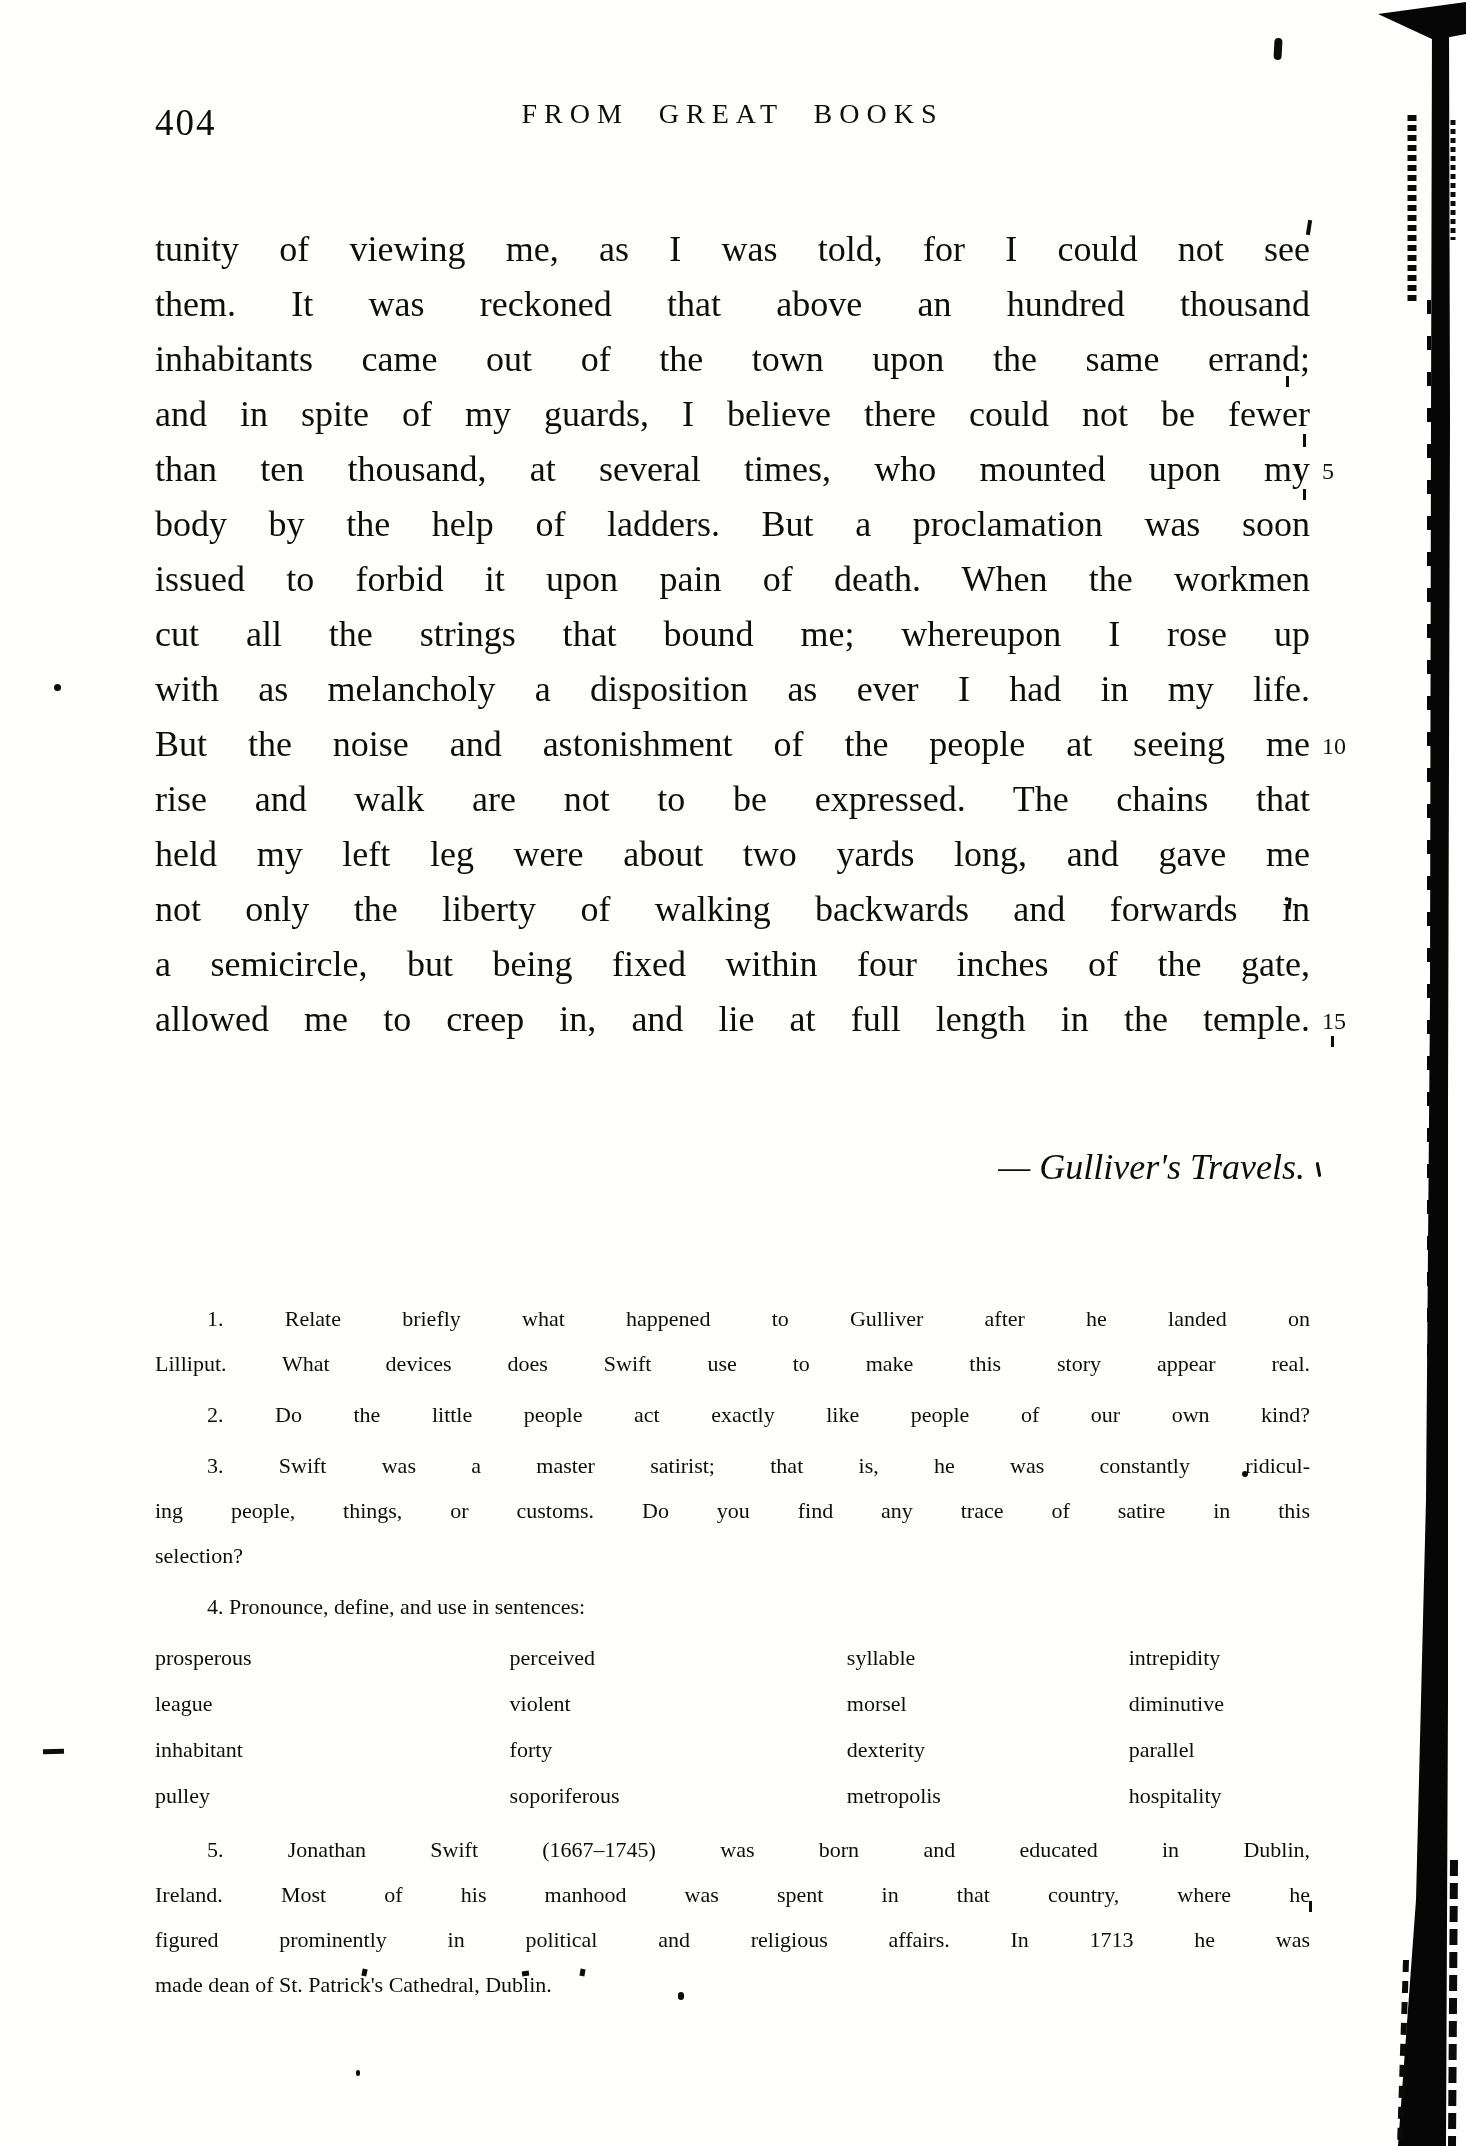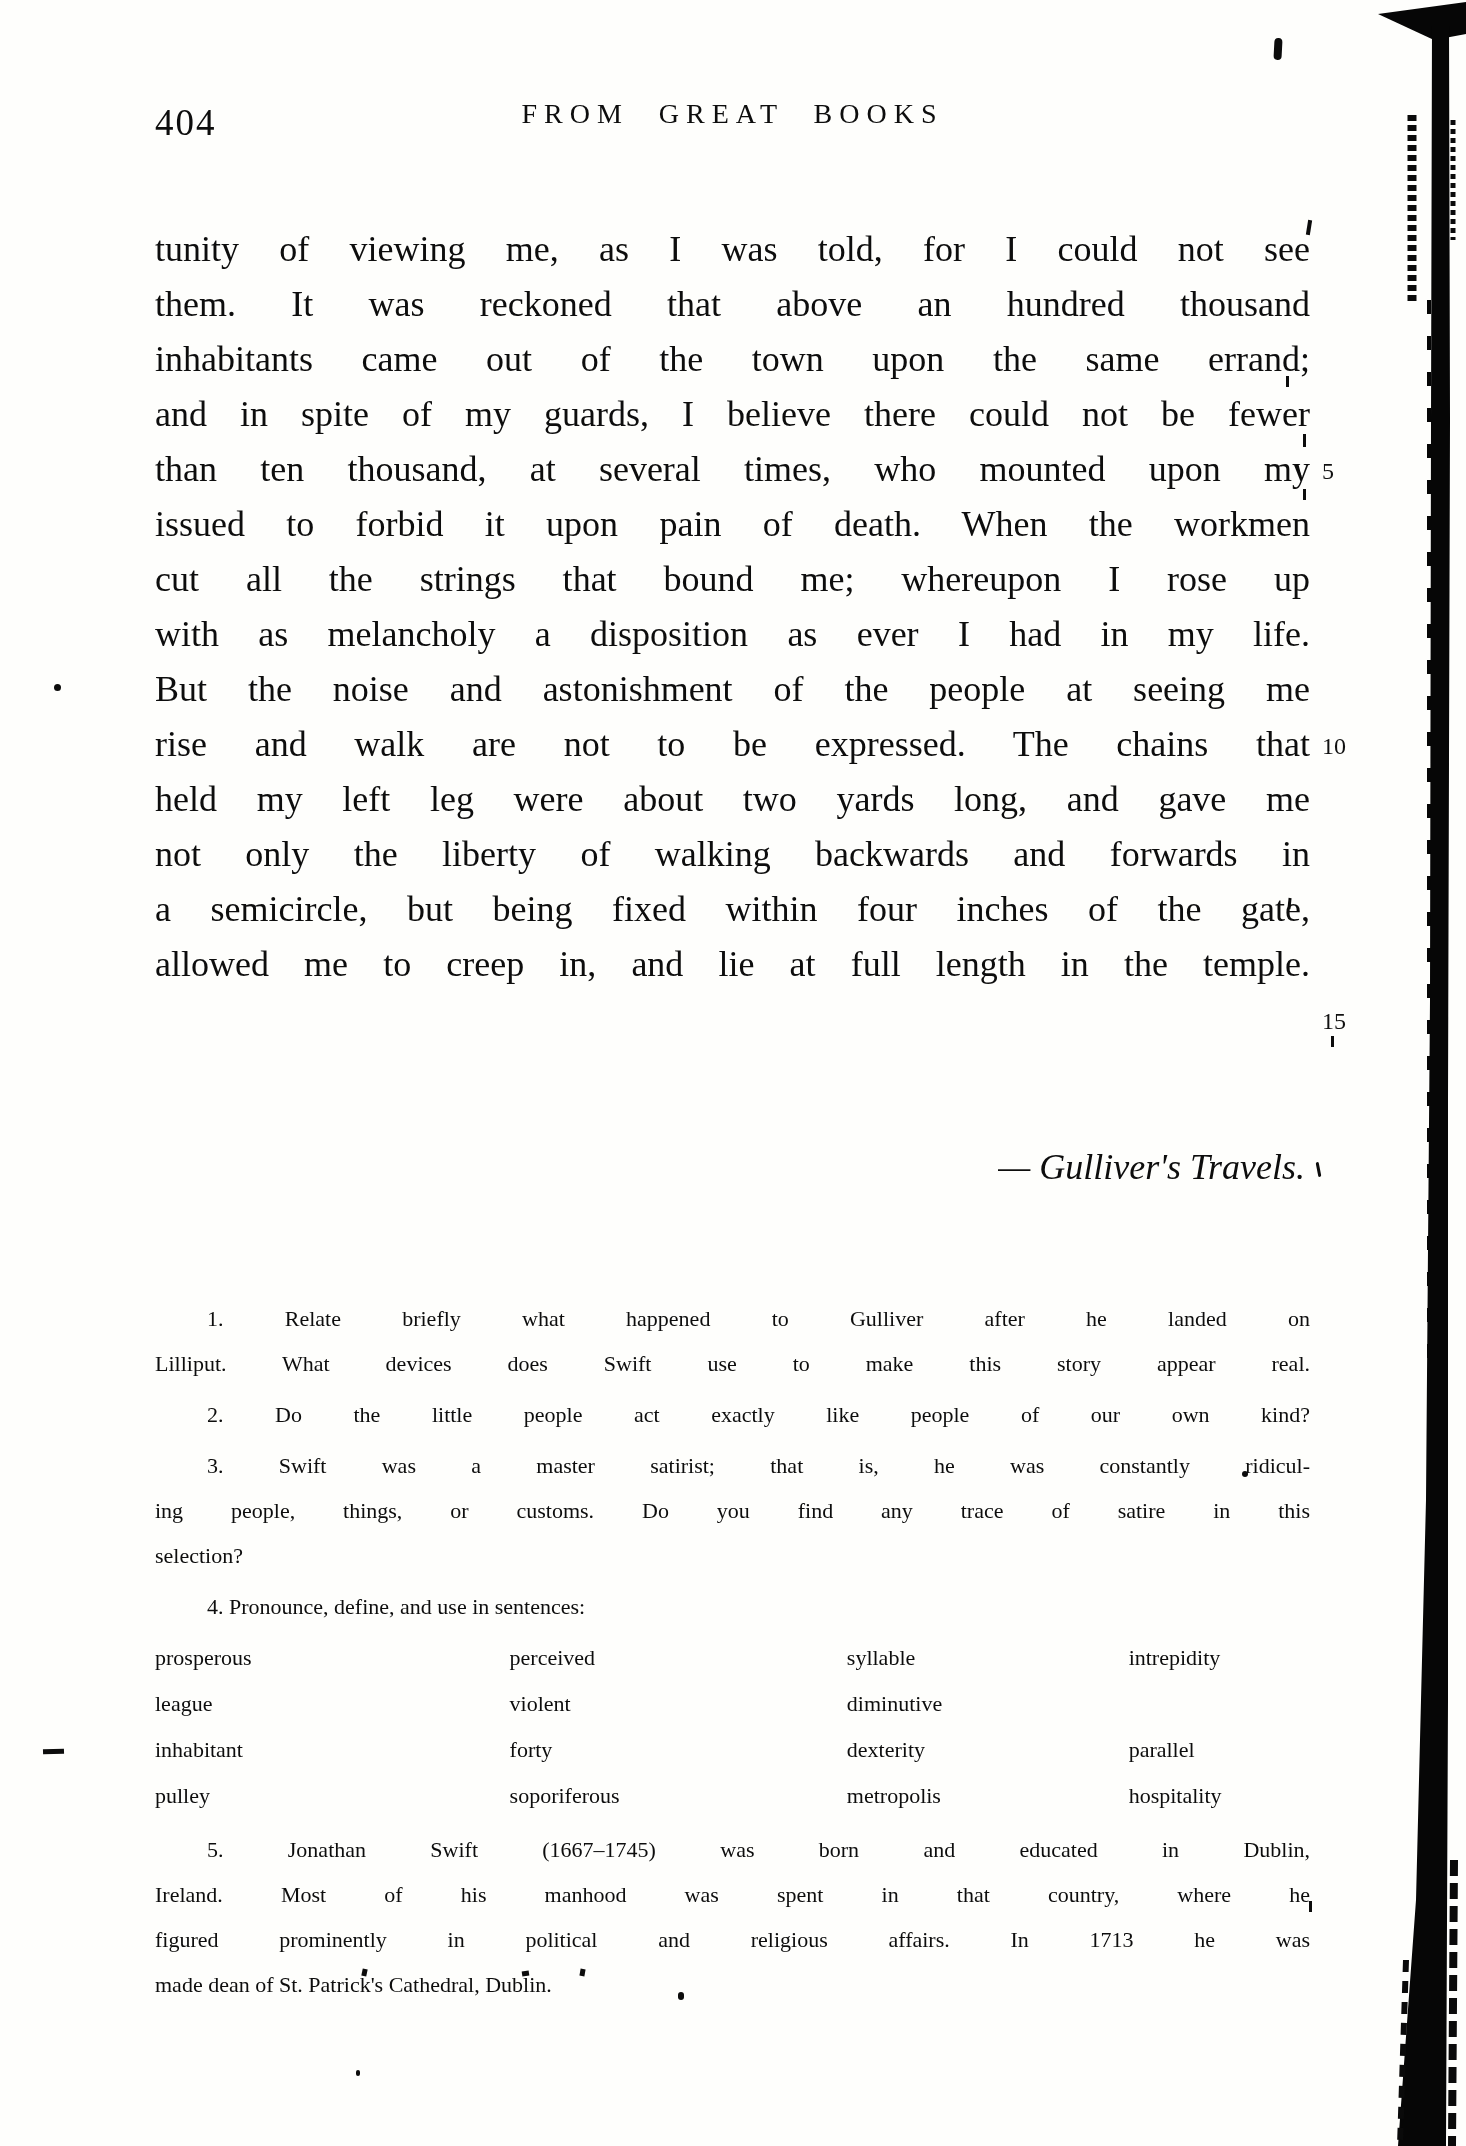--- a/index.html
+++ b/index.html
@@ -64,20 +64,21 @@
 
   <div class="page-number">404</div>
   <div class="running-title">FROM GREAT BOOKS</div>
 
   <div class="col passage">
     <div class="pline">tunity of viewing me, as I was told, for I could not see</div>
     <div class="pline">them.  It was reckoned that above an hundred thousand</div>
     <div class="pline">inhabitants came out of the town upon the same errand;</div>
     <div class="pline">and in spite of my guards, I believe there could not be fewer</div>
     <div class="pline">than ten thousand, at several times, who mounted upon my</div>
+    <div class="pline">body by the help of ladders.  But a proclamation was soon</div>
     <div class="pline">issued to forbid it upon pain of death.  When the workmen</div>
     <div class="pline">cut all the strings that bound me;  whereupon I rose up</div>
     <div class="pline">with as melancholy a disposition as ever I had in my life.</div>
     <div class="pline">But the noise and astonishment of the people at seeing me</div>
     <div class="pline">rise and walk are not to be expressed.  The chains that</div>
     <div class="pline">held my left leg were about two yards long, and gave me</div>
     <div class="pline">not only the liberty of walking backwards and forwards in</div>
     <div class="pline">a semicircle, but being fixed within four inches of the gate,</div>
     <div class="pline">allowed me to creep in, and lie at full length in the temple.</div>
   </div>
@@ -112,20 +113,21 @@
     <div class="word-table">
       <div class="word-row">
         <span>prosperous</span>
         <span>perceived</span>
         <span>syllable</span>
         <span>intrepidity</span>
       </div>
       <div class="word-row">
         <span>league</span>
         <span>violent</span>
+        <span>morsel</span>
         <span>diminutive</span>
       </div>
       <div class="word-row">
         <span>inhabitant</span>
         <span>forty</span>
         <span>dexterity</span>
         <span>parallel</span>
       </div>
       <div class="word-row">
         <span>pulley</span>

